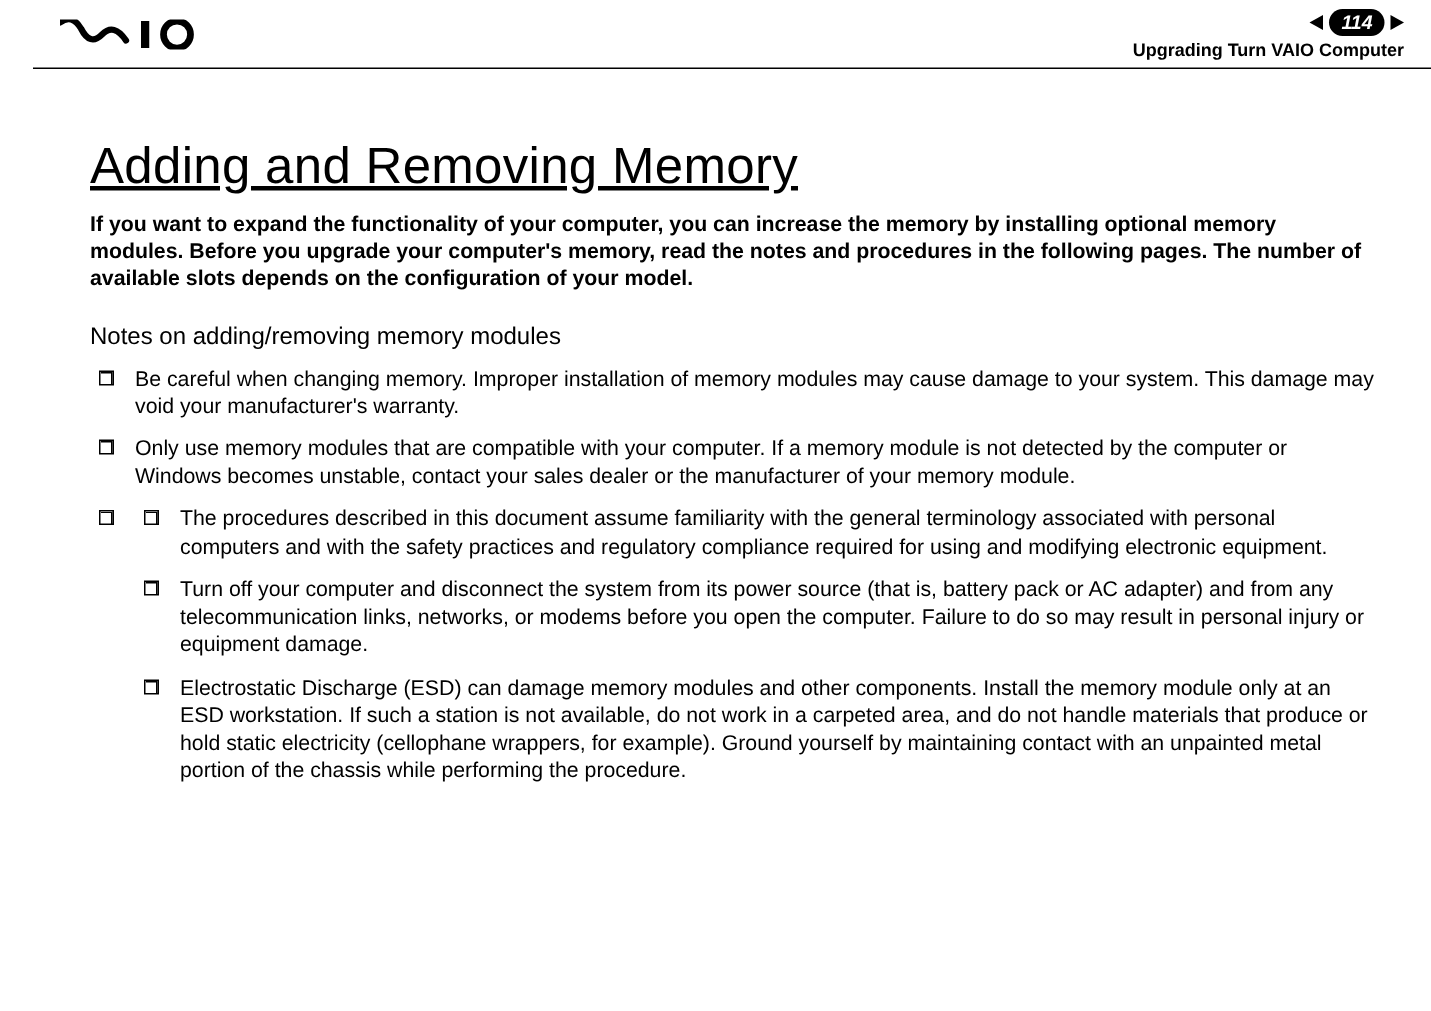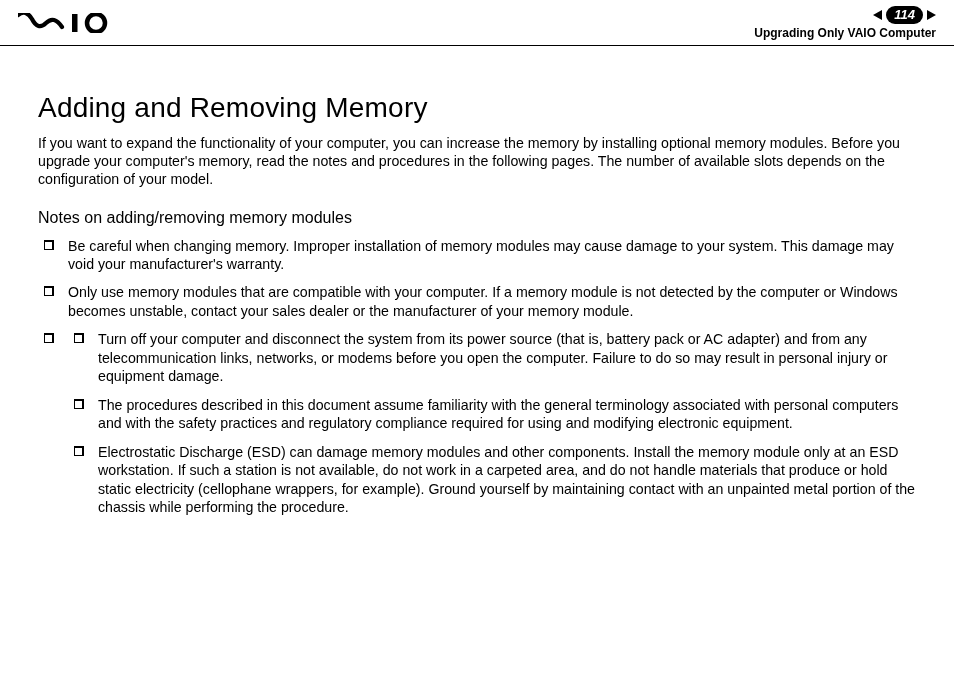--- a/index.html
+++ b/index.html
@@ -10,20 +10,21 @@
     background: #ffffff;
     font-family: Arial, Helvetica, sans-serif;
     color: #000;
     overflow: hidden;
   }
   .page {
     position: relative;
     width: 954px;
     height: 590px;
     box-sizing: border-box;
+    padding-left: 22px;
   }
   
   .header {
     position: relative;
     height: 46px;
     padding: 8px 14px 0 14px;
     box-sizing: border-box;
     border-bottom: 1px solid #000;
   }
   .logo {
@@ -70,28 +71,30 @@
     font-weight: 700;
     font-size: 12px;
     margin-top: 2px;
   }
   
   .content {
     padding: 46px 38px 0 38px;
   }
   h1 {
     font-weight: 400;
-    font-size: 28px;
+    font-size: 34px;
     margin: 0 0 10px 0;
     letter-spacing: 0.2px;
+    text-decoration: underline;
   }
   .intro {
     font-size: 14.2px;
     line-height: 1.28;
     margin: 0 0 20px 0;
+    font-weight: bold;
   }
   h2 {
     font-weight: 400;
     font-size: 16px;
     margin: 0 0 10px 0;
   }
   ul.notes, ul.sub {
     list-style: none;
     margin: 0;
     padding: 0;
@@ -144,35 +147,35 @@
         <rect x="54" y="1" width="5.5" height="18" fill="#000"></rect>
         <circle cx="78" cy="10" r="9" fill="none" stroke="#000" stroke-width="4.5"></circle>
       </svg>
     </div>
     <div class="header-right">
       <div class="page-nav">
         <span class="tri left"></span>
         <span class="bubble">114</span>
         <span class="tri right"></span>
       </div>
-      <div class="section-title">Upgrading Only VAIO Computer</div>
+      <div class="section-title">Upgrading Turn VAIO Computer</div>
     </div>
   </div>
 
   <div class="content">
     <h1>Adding and Removing Memory</h1>
     <p class="intro">If you want to expand the functionality of your computer, you can increase the memory by installing optional memory modules. Before you upgrade your computer's memory, read the notes and procedures in the following pages. The number of available slots depends on the configuration of your model.</p>
     <h2>Notes on adding/removing memory modules</h2>
 
     <ul class="notes">
       <li><span>Be careful when changing memory. Improper installation of memory modules may cause damage to your system. This damage may void your manufacturer's warranty.</span></li>
       <li><span>Only use memory modules that are compatible with your computer. If a memory module is not detected by the computer or Windows becomes unstable, contact your sales dealer or the manufacturer of your memory module.</span></li>
       <li>
         <ul class="sub">
+          <li><span>The procedures described in this document assume familiarity with the general terminology associated with personal computers and with the safety practices and regulatory compliance required for using and modifying electronic equipment.</span></li>
           <li><span>Turn off your computer and disconnect the system from its power source (that is, battery pack or AC adapter) and from any telecommunication links, networks, or modems before you open the computer. Failure to do so may result in personal injury or equipment damage.</span></li>
-          <li><span>The procedures described in this document assume familiarity with the general terminology associated with personal computers and with the safety practices and regulatory compliance required for using and modifying electronic equipment.</span></li>
           <li><span>Electrostatic Discharge (ESD) can damage memory modules and other components. Install the memory module only at an ESD workstation. If such a station is not available, do not work in a carpeted area, and do not handle materials that produce or hold static electricity (cellophane wrappers, for example). Ground yourself by maintaining contact with an unpainted metal portion of the chassis while performing the procedure.</span></li>
         </ul>
       </li>
     </ul>
   </div>
 
 </div>
 
 </body></html>

